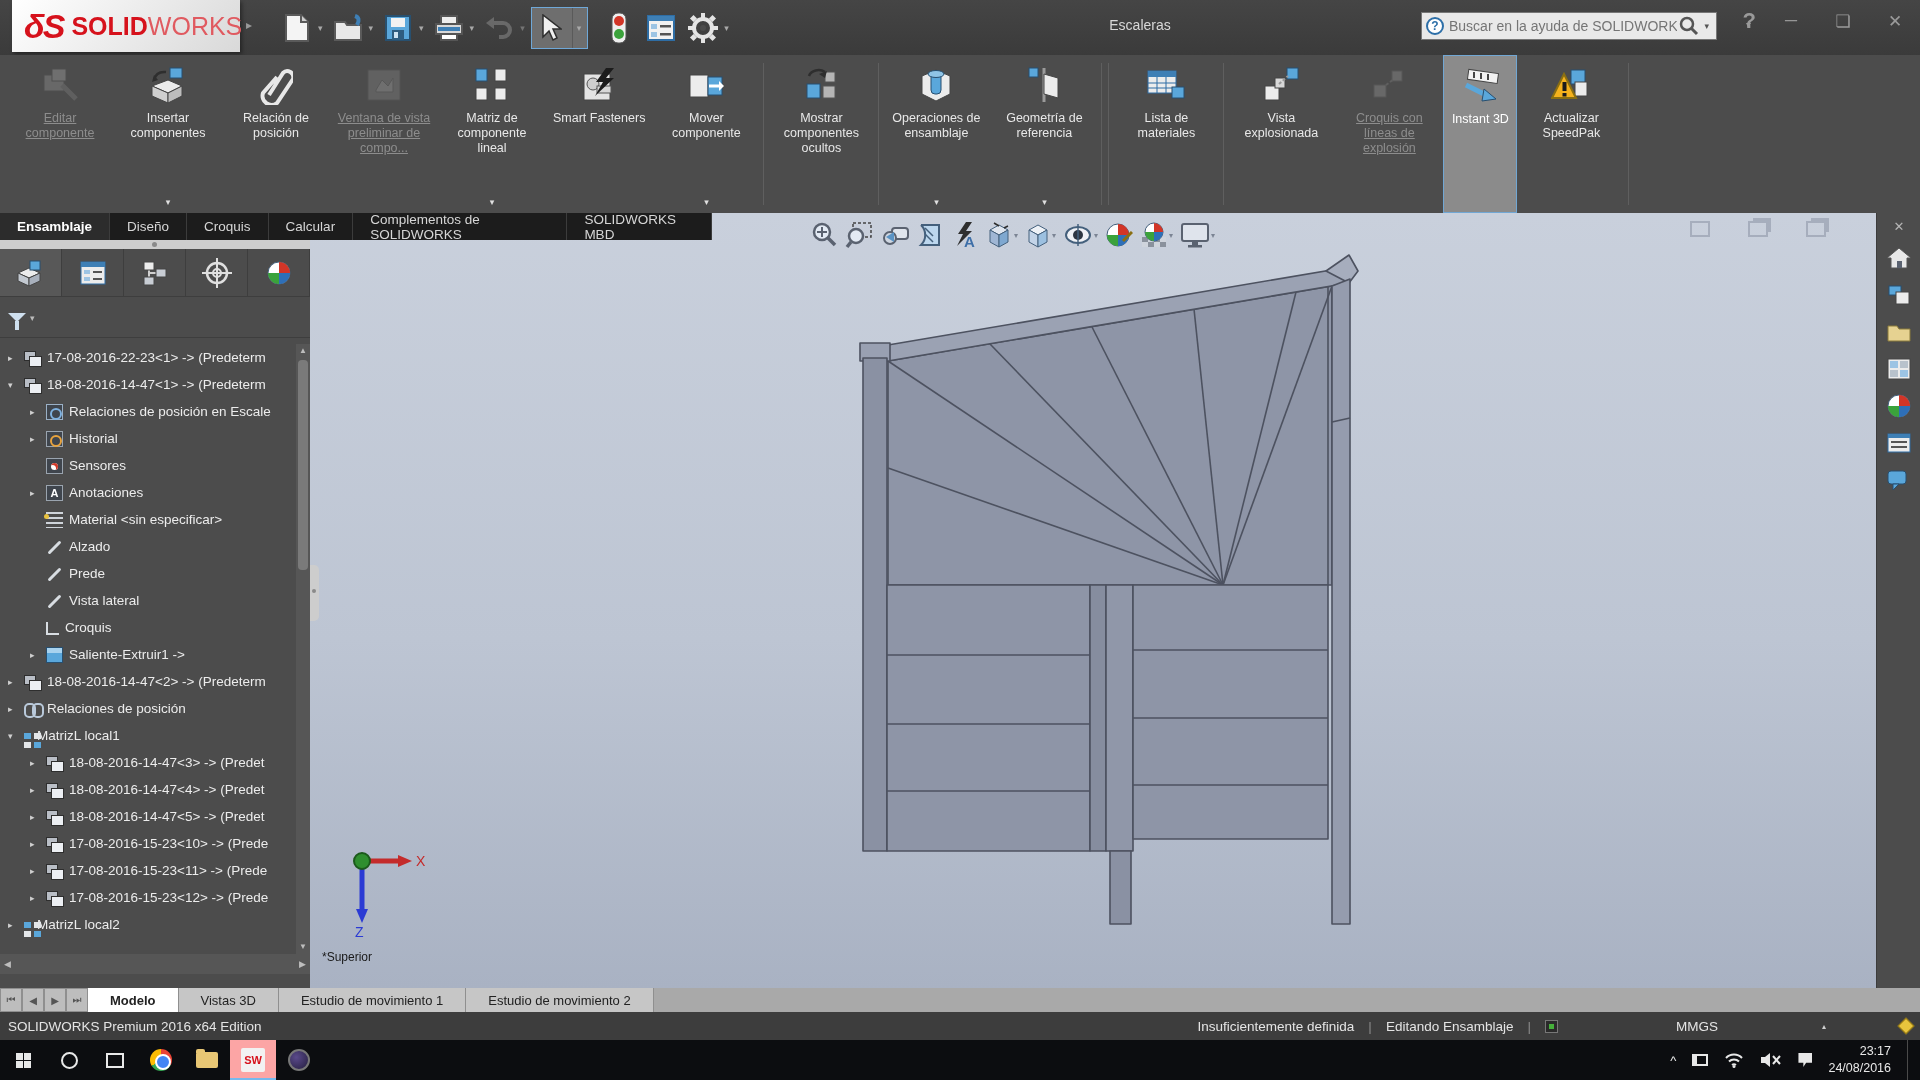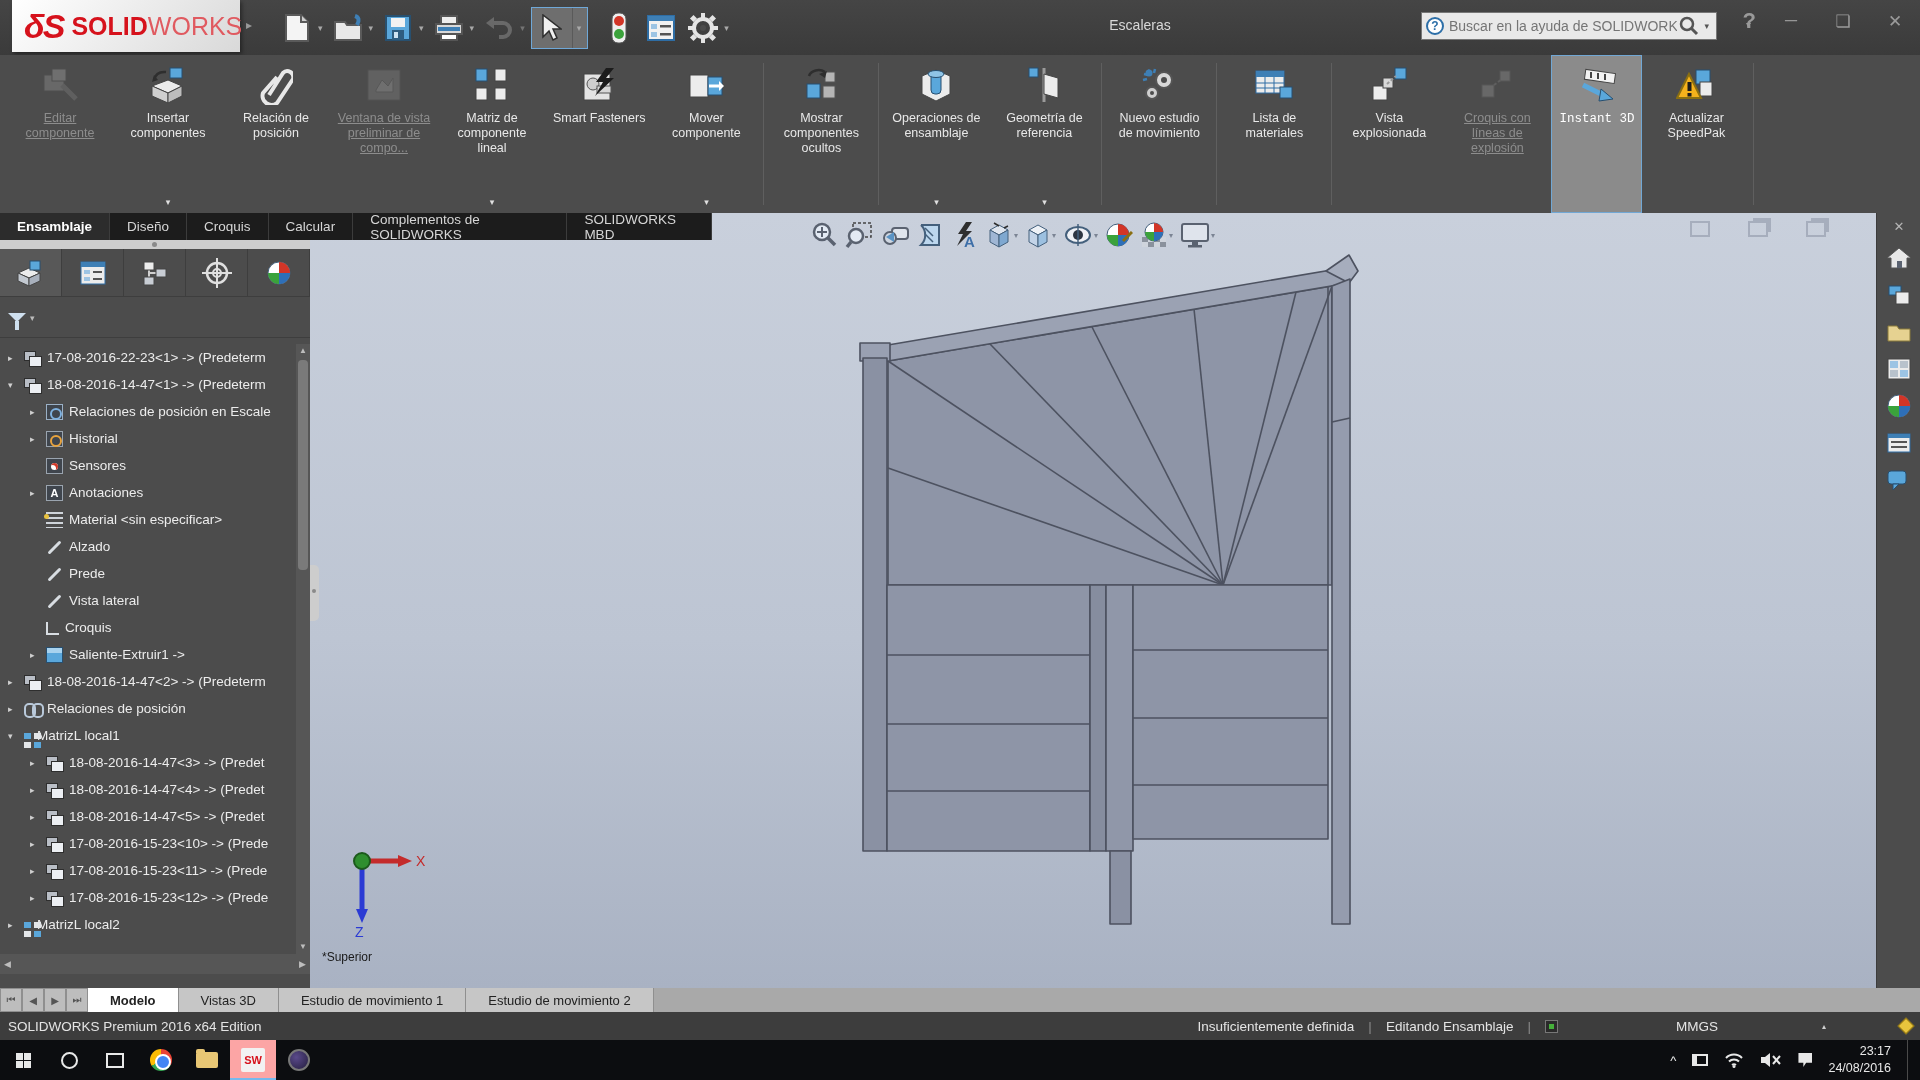--- a/index.html
+++ b/index.html
@@ -35,21 +35,21 @@
 
   
   #ribbon { position:absolute; left:0; top:55px; width:1920px; height:158px; background:#4c4c4c; display:flex; align-items:stretch; padding-left:6px; }
   .rbtn { display:flex; flex-direction:column; align-items:center; padding:10px 7px 2px; position:relative; min-width:74px; max-width:108px; }
   .rbtn .ric { height:40px; display:flex; align-items:center; justify-content:center; }
   .rbtn .rlabel { color:#e8e8e8; font-size:12.5px; line-height:1.18; text-align:center; margin-top:6px; }
   .rbtn.disabled .rlabel { color:#8d8d8d;text-decoration:underline; }
   .rbtn.disabled .ric { opacity:.45; filter:grayscale(1); }
   .rbtn .rcaret { color:#e0e0e0; font-size:9px; margin-top:auto; padding-bottom:4px; }
   .rbtn.active { background:#8b8b8b; border:1px solid #71a7d4; }
-  .rbtn.active .rlabel { color:#fff;font-family:Liberation Mono, monospace; }
+  .rbtn.active .rlabel { color:#fff; }
   .rsep { width:1px; background:#5f5f5f; margin:8px 3px; }
 
   
   #tabstrip { position:absolute; left:0; top:213px; width:712px; height:27px; background:#1c1c1c; display:flex; }
   .ctab { color:#d6d6d6; font-size:13.5px; display:flex; align-items:center; padding:0 17px; border-right:1px solid #3c3c3c; }
   .ctab.active { color:#fff; font-weight:bold; background:#2c2c2c; }
 
   
   #viewport { position:absolute; left:310px; top:213px; width:1566px; height:775px;
     background:linear-gradient(#c9d0dc 0%, #bdc5d3 55%, #a9b2c3 100%); }
@@ -402,33 +402,20 @@
           <polygon points="17,8 31,12 31,32 17,28" fill="#ececec" stroke="#444"></polygon>
           <rect x="2" y="2" width="9" height="9" fill="#5aa7db" stroke="#274f70"></rect>
         </svg>
       </div>
     <div class="rlabel">Geometría de referencia</div>
     <div class="rcaret">▾</div>
   </div>
 
   <div class="rsep"></div>
 
-  <div class="rbtn">
-    <div class="ric">
-        <svg width="38" height="38">
-          <circle cx="24" cy="14" r="8" fill="#d8d8d8" stroke="#555" stroke-width="2"></circle>
-          <circle cx="24" cy="14" r="3" fill="#4c4c4c"></circle>
-          <circle cx="12" cy="27" r="6" fill="#cfcfcf" stroke="#555" stroke-width="2"></circle>
-          <circle cx="12" cy="27" r="2" fill="#4c4c4c"></circle>
-          <path d="M8 4 l3 3 m4 -4 l-1 4 m-10 1 l4 1 m-5 5 l4 -1" stroke="#3e7fb5" stroke-width="2.5"></path>
-          <circle cx="9" cy="7" r="3.5" fill="#3e7fb5"></circle>
-        </svg>
-      </div>
-    <div class="rlabel">Nuevo estudio de movimiento</div>
-  </div>
 
   <div class="rsep"></div>
 
   <div class="rbtn">
     <div class="ric">
         <svg width="40" height="36">
           <rect x="2" y="4" width="28" height="22" fill="#ececec" stroke="#2e6da4"></rect>
           <rect x="2" y="4" width="28" height="6" fill="#3e7fb5"></rect>
           <line x1="11" y1="10" x2="11" y2="26" stroke="#2e6da4"></line>
           <line x1="20" y1="10" x2="20" y2="26" stroke="#2e6da4"></line>

